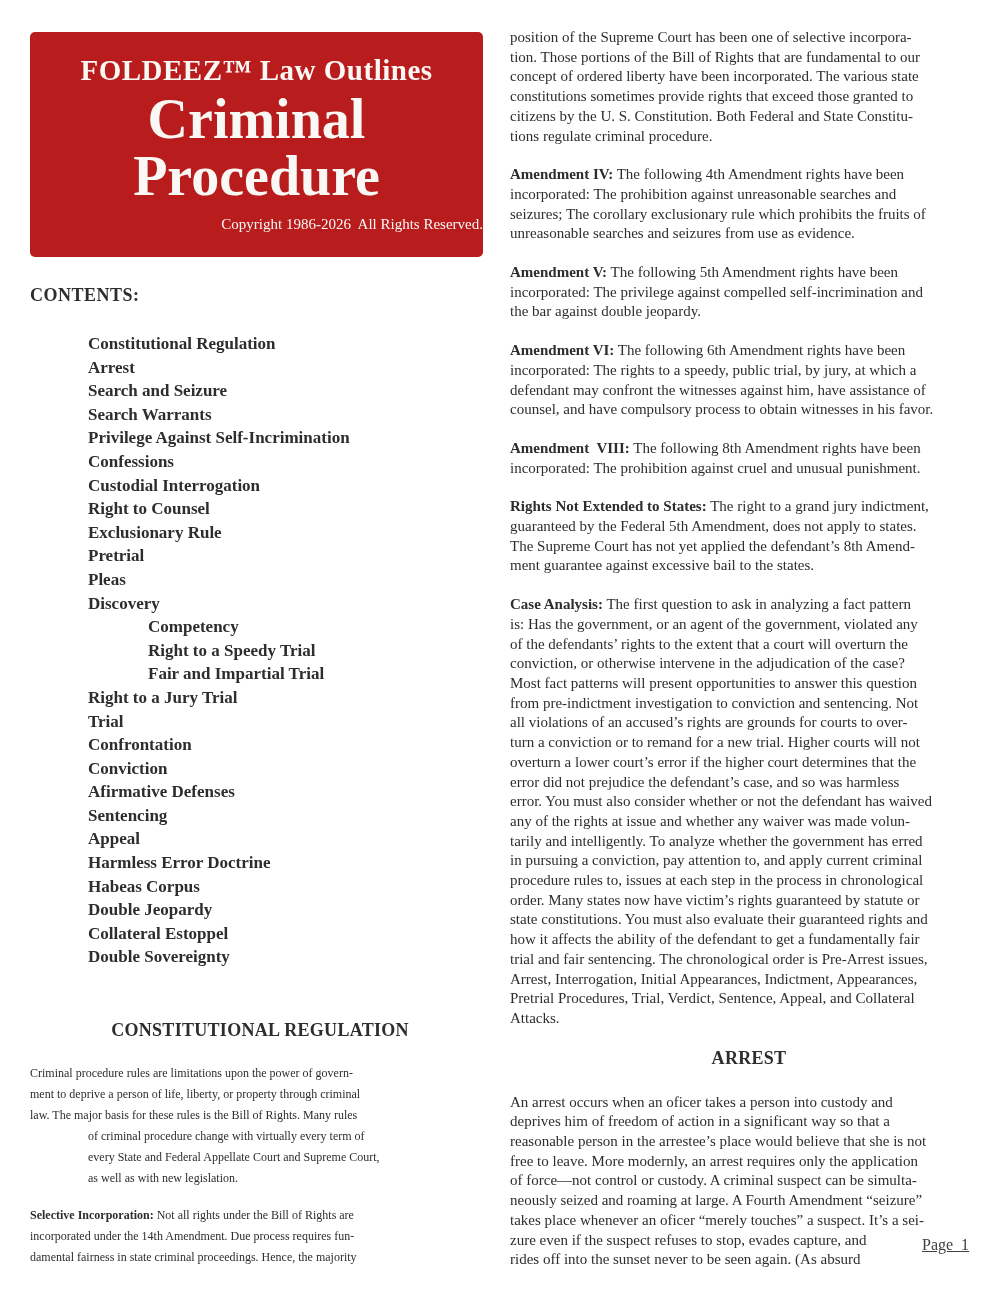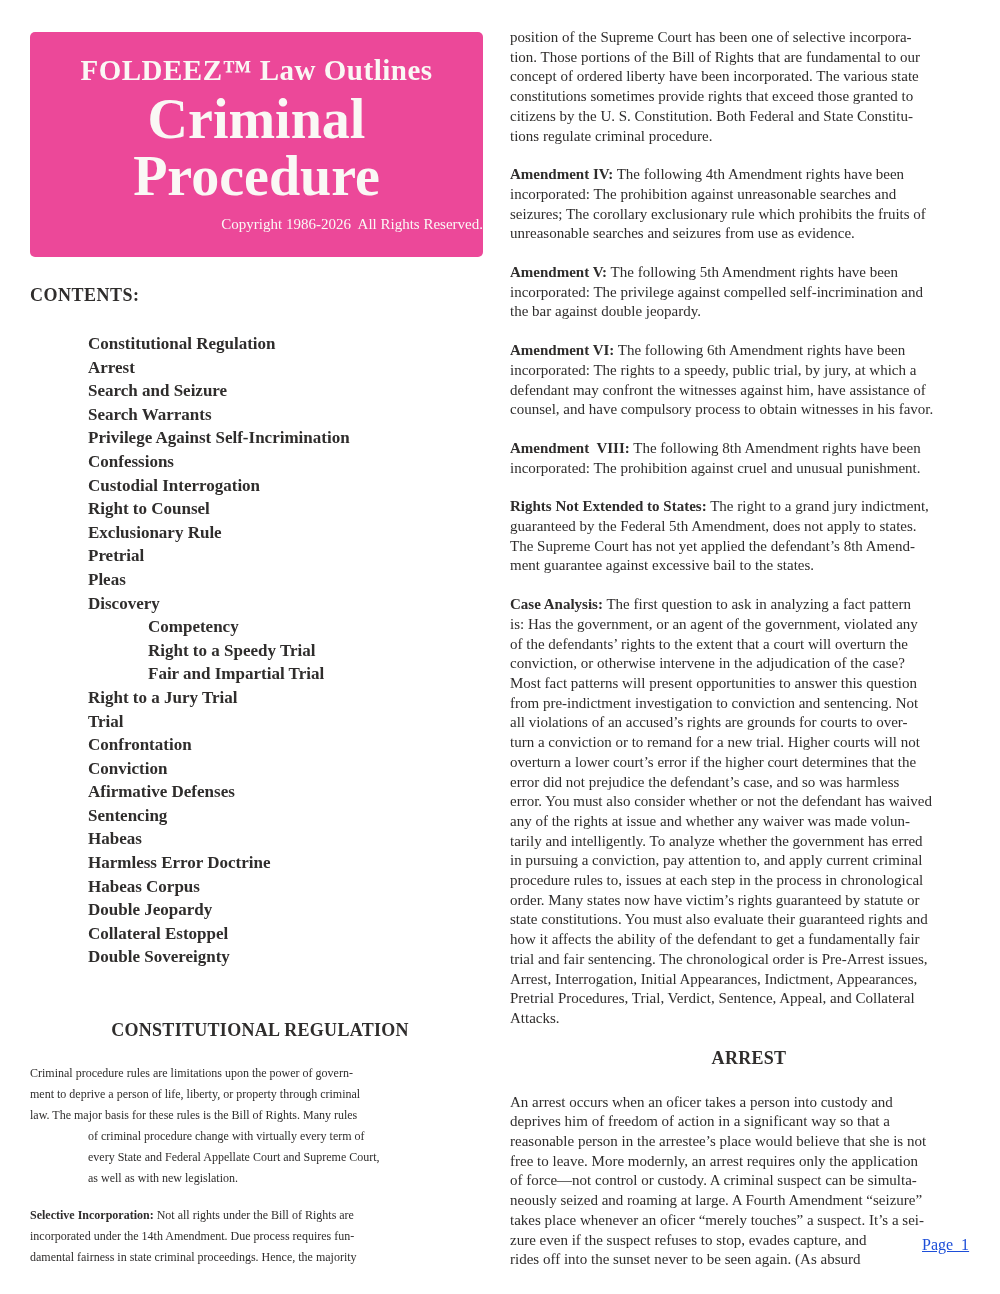--- a/index.html
+++ b/index.html
@@ -31,27 +31,27 @@
   .para{font-size:12px;line-height:21px;white-space:pre-line;}
   .para-main{margin-top:22px;}
   .para-ind{padding-left:58px;}
   .para-sel{margin-top:16px;}
   b.lead{font-weight:bold;}
 
   .rp{margin:0 0 19px 0;line-height:19.7px;white-space:pre-line;}
   .arrest-heading{margin:0 0 24px 0;}
   .arrest-para{margin-bottom:16px;}
 
-  .page-num{position:absolute;left:922px;top:1236px;font-size:16px;color:#1d4ed8;text-decoration:underline;}
+  .page-num{position:absolute;left:922px;top:1236px;font-size:16px;color:#404040;text-decoration:underline;}
 </style>
 </head>
 <body>
 
 <div class="left-col">
-  <div class="title-box" style="background: #ec4899; color: rgb(250, 248, 245);">
+  <div class="title-box" style="background: #b91c1c; color: rgb(250, 248, 245);">
     <div class="brand">FOLDEEZ™ Law Outlines</div>
     <div class="main-title">Criminal
 Procedure</div>
     <div class="copyright">Copyright 1986-2026&nbsp; All Rights Reserved.</div>
   </div>
 
   <div class="contents-heading">CONTENTS:</div>
 
   <div class="contents-list">
       <div class="citem level-1">Constitutional Regulation</div>
@@ -68,21 +68,21 @@
       <div class="citem level-1">Discovery</div>
       <div class="citem level-2">Competency</div>
       <div class="citem level-2">Right to a Speedy Trial</div>
       <div class="citem level-2">Fair and Impartial Trial</div>
       <div class="citem level-1">Right to a Jury Trial</div>
       <div class="citem level-1">Trial</div>
       <div class="citem level-1">Confrontation</div>
       <div class="citem level-1">Conviction</div>
       <div class="citem level-1">Afirmative Defenses</div>
       <div class="citem level-1">Sentencing</div>
-      <div class="citem level-1">Habeas</div>
+      <div class="citem level-1">Appeal</div>
       <div class="citem level-1">Harmless Error Doctrine</div>
       <div class="citem level-1">Habeas Corpus</div>
       <div class="citem level-1">Double Jeopardy</div>
       <div class="citem level-1">Collateral Estoppel</div>
       <div class="citem level-1">Double Sovereignty</div>
     </div>
 
   <div class="section-heading">CONSTITUTIONAL REGULATION</div>
 
   <div class="para para-main">Criminal procedure rules are limitations upon the power of govern-

